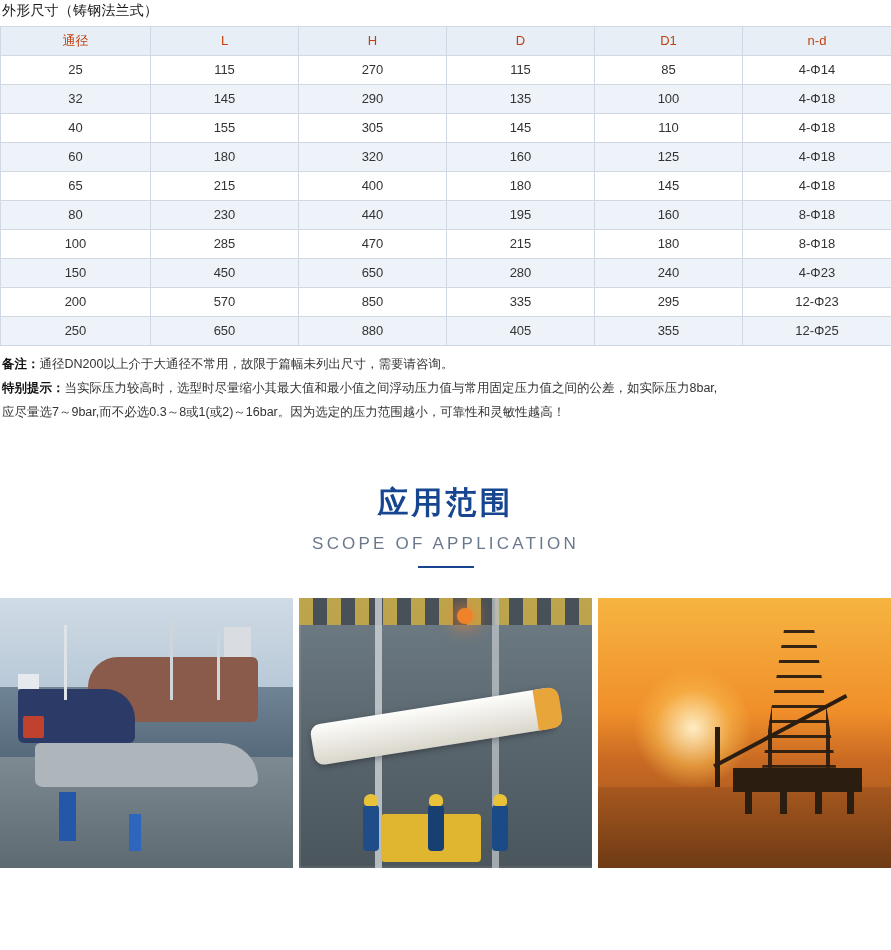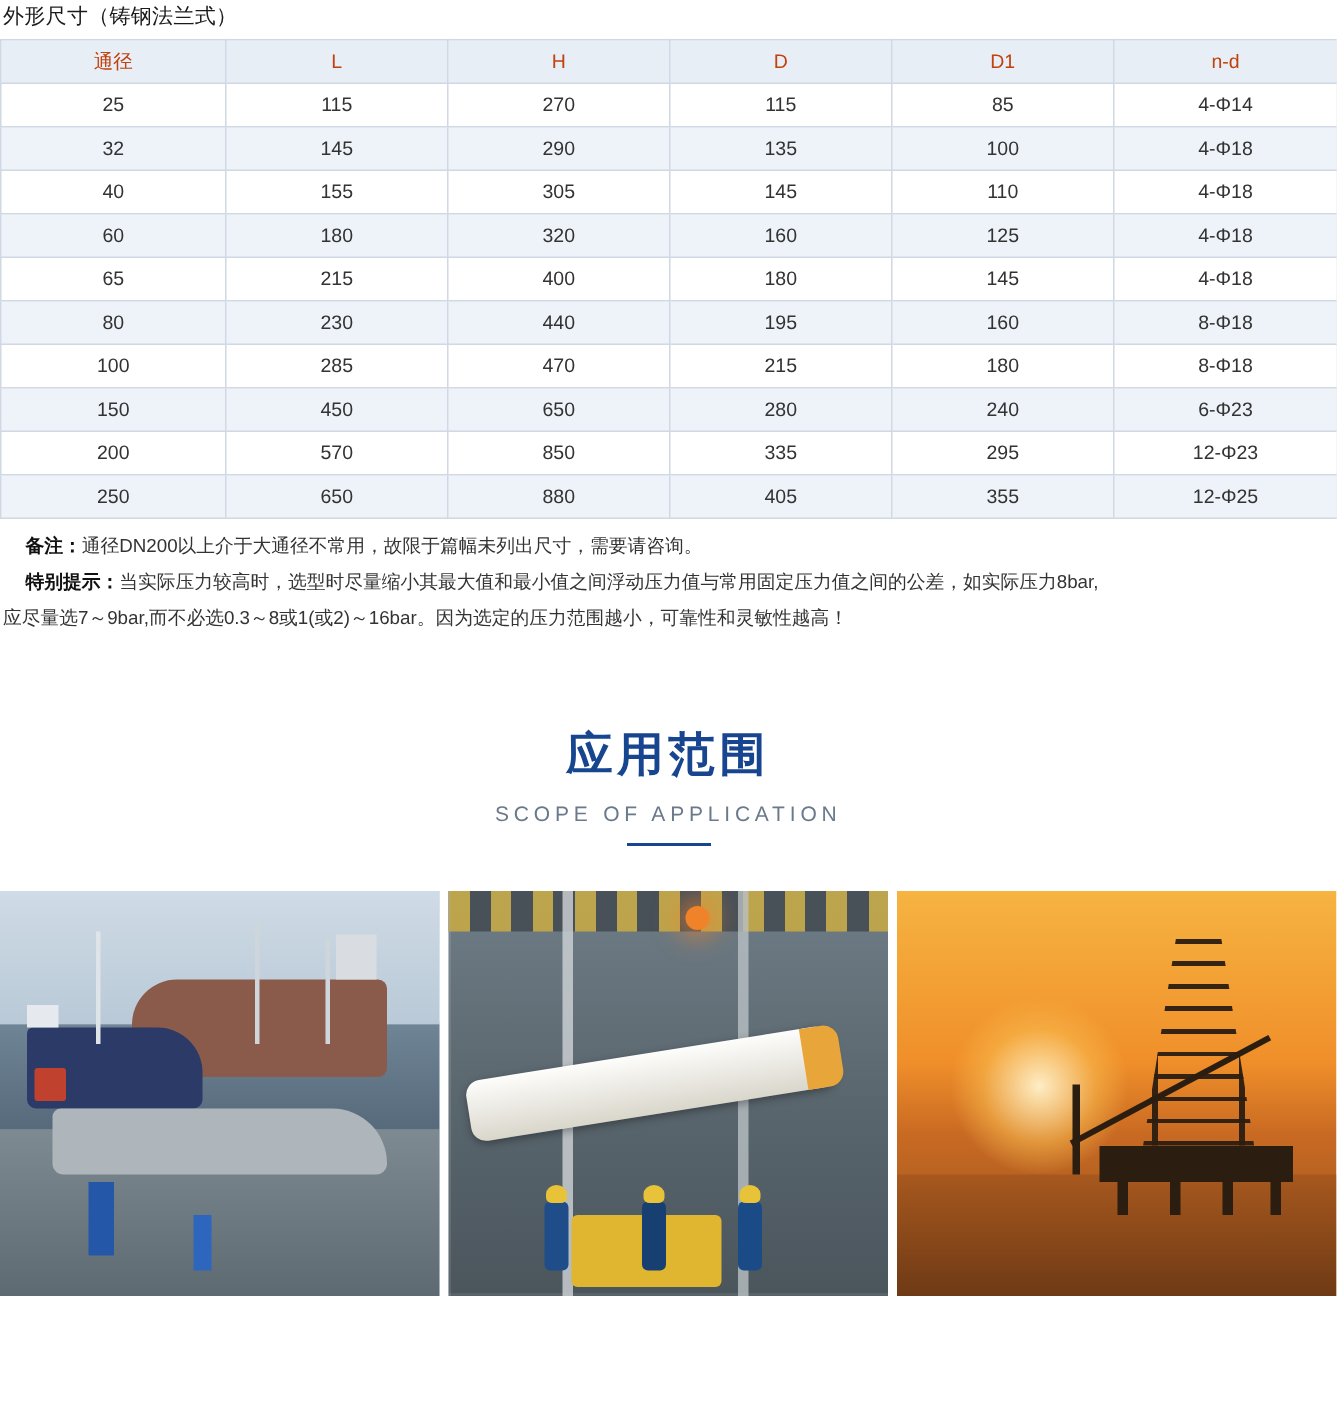--- a/index.html
+++ b/index.html
@@ -46,38 +46,38 @@
   table.spec thead th {
     background: #e8eef6;
     color: #c2410c;
     font-size: 13px;
   }
   table.spec tbody tr:nth-child(odd) td { background: #ffffff; }
   table.spec tbody tr:nth-child(even) td { background: #eef3f9; }
 
   
   .notes { padding: 8px 2px 0 2px; font-size: 12.5px; color: #333; line-height: 1.75; }
-  .notes .lbl { font-weight: bold; color: #111; margin-left: 15px; }
+  .notes .lbl { font-weight: bold; color: #111; }
   .notes p { margin: 0 0 2px 0; }
 
   
   .scope {
     text-align: center;
     padding-top: 56px;
   }
   .scope h2 {
     margin: 0;
     font-size: 31px;
     font-weight: bold;
     color: #17458f;
     letter-spacing: 3px;
   }
   .scope .sub {
     margin-top: 10px;
-    font-size: 14px;
+    font-size: 17px;
     color: #6a7a8c;
     letter-spacing: 3.2px;
   }
   .scope .rule {
     width: 56px;
     height: 2px;
     background: #17458f;
     margin: 12px auto 0 auto;
   }
 
@@ -257,21 +257,21 @@
         <td>215</td>
         <td>180</td>
         <td>8-Φ18</td>
       </tr>
       <tr>
         <td>150</td>
         <td>450</td>
         <td>650</td>
         <td>280</td>
         <td>240</td>
-        <td>6-Φ23</td>
+        <td>4-Φ23</td>
       </tr>
       <tr>
         <td>200</td>
         <td>570</td>
         <td>850</td>
         <td>335</td>
         <td>295</td>
         <td>12-Φ23</td>
       </tr>
       <tr>

